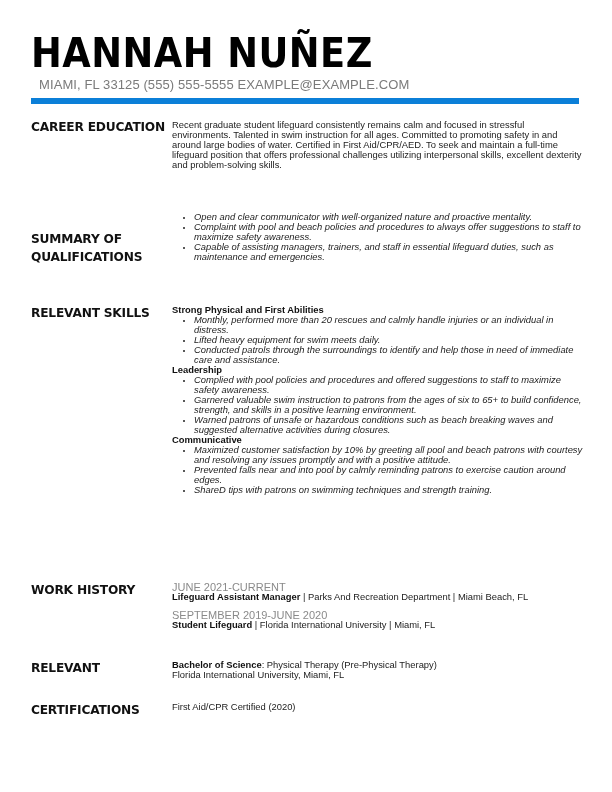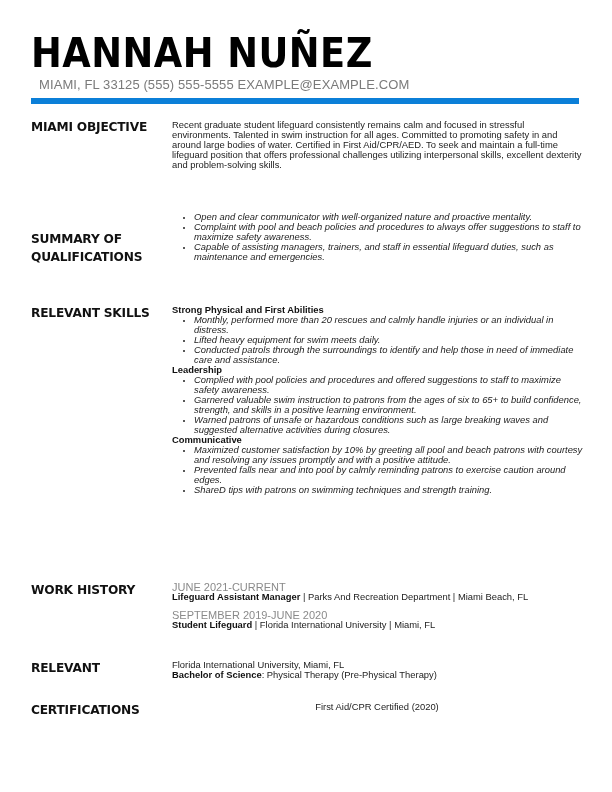--- a/index.html
+++ b/index.html
@@ -20,21 +20,21 @@
   b { color: #111; }
 </style>
 </head>
 <body>
 
 <div class="name">HANNAH NUÑEZ</div>
 <div class="contact">MIAMI, FL 33125 (555) 555-5555 EXAMPLE@EXAMPLE.COM</div>
 <div class="rule"></div>
 
 <div class="section" style="top:118px;">
-  <div class="sec-title">MIAMI OBJECTIVE</div>
+  <div class="sec-title">CAREER EDUCATION</div>
   <div class="sec-body">
     <p>Recent graduate student lifeguard consistently remains calm and focused in stressful environments. Talented in swim instruction for all ages. Committed to promoting safety in and around large bodies of water. Certified in First Aid/CPR/AED. To seek and maintain a full-time lifeguard position that offers professional challenges utilizing interpersonal skills, excellent dexterity and problem-solving skills.</p>
   </div>
 </div>
 
 <div class="section" style="top:210px;">
   <div class="sec-title" style="width:120px;margin-top:20px;">SUMMARY OF QUALIFICATIONS</div>
   <div class="sec-body">
     <ul>
       <li>Open and clear communicator with well-organized nature and proactive mentality.</li>
@@ -50,21 +50,21 @@
     <div class="sub">Strong Physical and First Abilities</div>
     <ul>
       <li>Monthly, performed more than 20 rescues and calmly handle injuries or an individual in distress.</li>
       <li>Lifted heavy equipment for swim meets daily.</li>
       <li>Conducted patrols through the surroundings to identify and help those in need of immediate care and assistance.</li>
     </ul>
     <div class="sub">Leadership</div>
     <ul>
       <li>Complied with pool policies and procedures and offered suggestions to staff to maximize safety awareness.</li>
       <li>Garnered valuable swim instruction to patrons from the ages of six to 65+ to build confidence, strength, and skills in a positive learning environment.</li>
-      <li>Warned patrons of unsafe or hazardous conditions such as large breaking waves and suggested alternative activities during closures.</li>
+      <li>Warned patrons of unsafe or hazardous conditions such as beach breaking waves and suggested alternative activities during closures.</li>
     </ul>
     <div class="sub">Communicative</div>
     <ul>
       <li>Maximized customer satisfaction by 10% by greeting all pool and beach patrons with courtesy and resolving any issues promptly and with a positive attitude.</li>
       <li>Prevented falls near and into pool by calmly reminding patrons to exercise caution around edges.</li>
       <li>ShareD tips with patrons on swimming techniques and strength training.</li>
     </ul>
   </div>
 </div>
 
@@ -78,23 +78,23 @@
     <div class="job">
       <div class="date">SEPTEMBER 2019-JUNE 2020</div>
       <div><b>Student Lifeguard</b><span> | Florida International University | Miami, FL</span></div>
     </div>
   </div>
 </div>
 
 <div class="section" style="top:659px;">
   <div class="sec-title">RELEVANT</div>
   <div class="sec-body" style="top:1px;">
+    <div><b>Bachelor of Science</b><span>: Physical Therapy (Pre-Physical Therapy)</span></div>
     <div>Florida International University, Miami, FL</div>
-    <div><b>Bachelor of Science</b><span>: Physical Therapy (Pre-Physical Therapy)</span></div>
   </div>
 </div>
 
 <div class="section" style="top:701px;">
   <div class="sec-title">CERTIFICATIONS</div>
-  <div class="sec-body" style="top:1px;text-align:center;">
+  <div class="sec-body" style="top:1px;">
     <div>First Aid/CPR Certified (2020)</div>
   </div>
 </div>
 
 </body></html>

